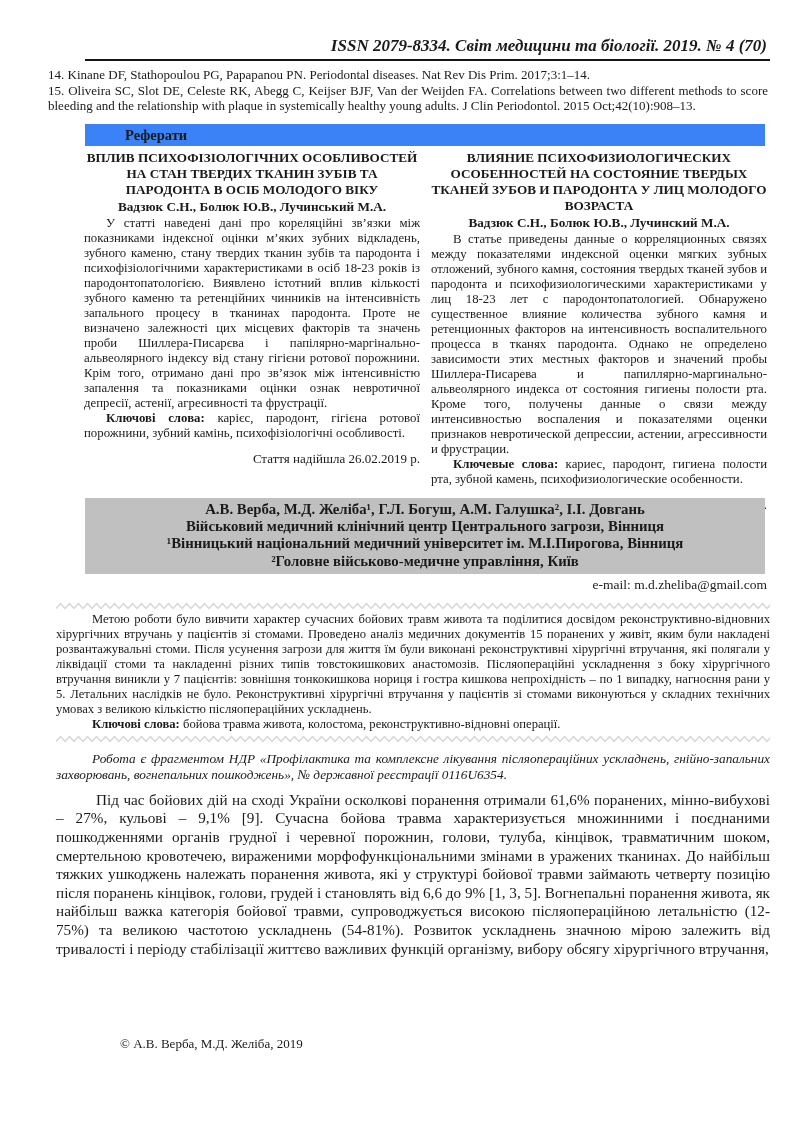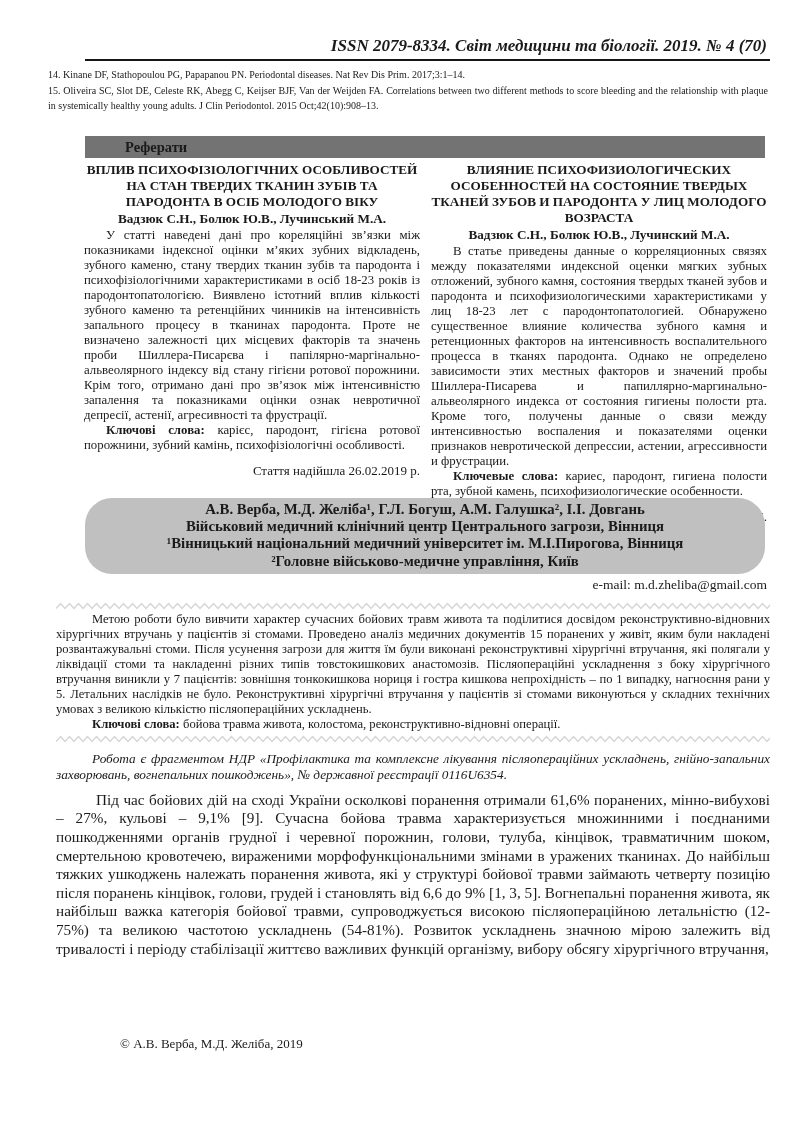--- a/index.html
+++ b/index.html
@@ -19,28 +19,28 @@
     font-size:17px;line-height:20px;
   }
   .header-rule{
     margin:3px 30px 0 85px;
     border-top:2.5px solid #161616;
     height:0;
   }
   
   .references{
     margin:6px 32px 0 48px;
-    font-size:10px;line-height:15.6px;
+    font-size:13px;line-height:15.6px;
     text-align:justify;
   }
   .references p{margin:0;}
   
   .section-bar{
-    margin:22px 35px 0 85px;
-    background:#737373;
+    margin:10px 35px 0 85px;
+    background:#3b82f6;
     font-weight:bold;font-size:14.5px;line-height:18px;
     padding:2px 0 2px 40px;
   }
   
   .abstracts{
     margin:4px 33px 0 84px;
     display:flex;gap:11px;
   }
   .abs-col{flex:1;min-width:0;}
   .abs-title{
@@ -71,21 +71,20 @@
     margin:0 33px 0 84px;
     font-weight:bold;font-size:14.2px;line-height:16.5px;
   }
   .doi-block div{margin:0;}
   .authors-bar{
     margin:8px 35px 0 85px;
     background:#c0c0c0;
     text-align:center;font-weight:bold;
     font-size:14.8px;line-height:17.2px;
     padding:3px 8px 4px 8px;
-    border-radius:27px;
   }
   .art-title{
     margin:8px 33px 0 84px;
     text-align:center;font-weight:bold;
     font-size:15.5px;line-height:19.4px;
   }
   .email-line{
     margin:3px 33px 0 84px;
     text-align:right;font-size:13.5px;line-height:16px;
   }

